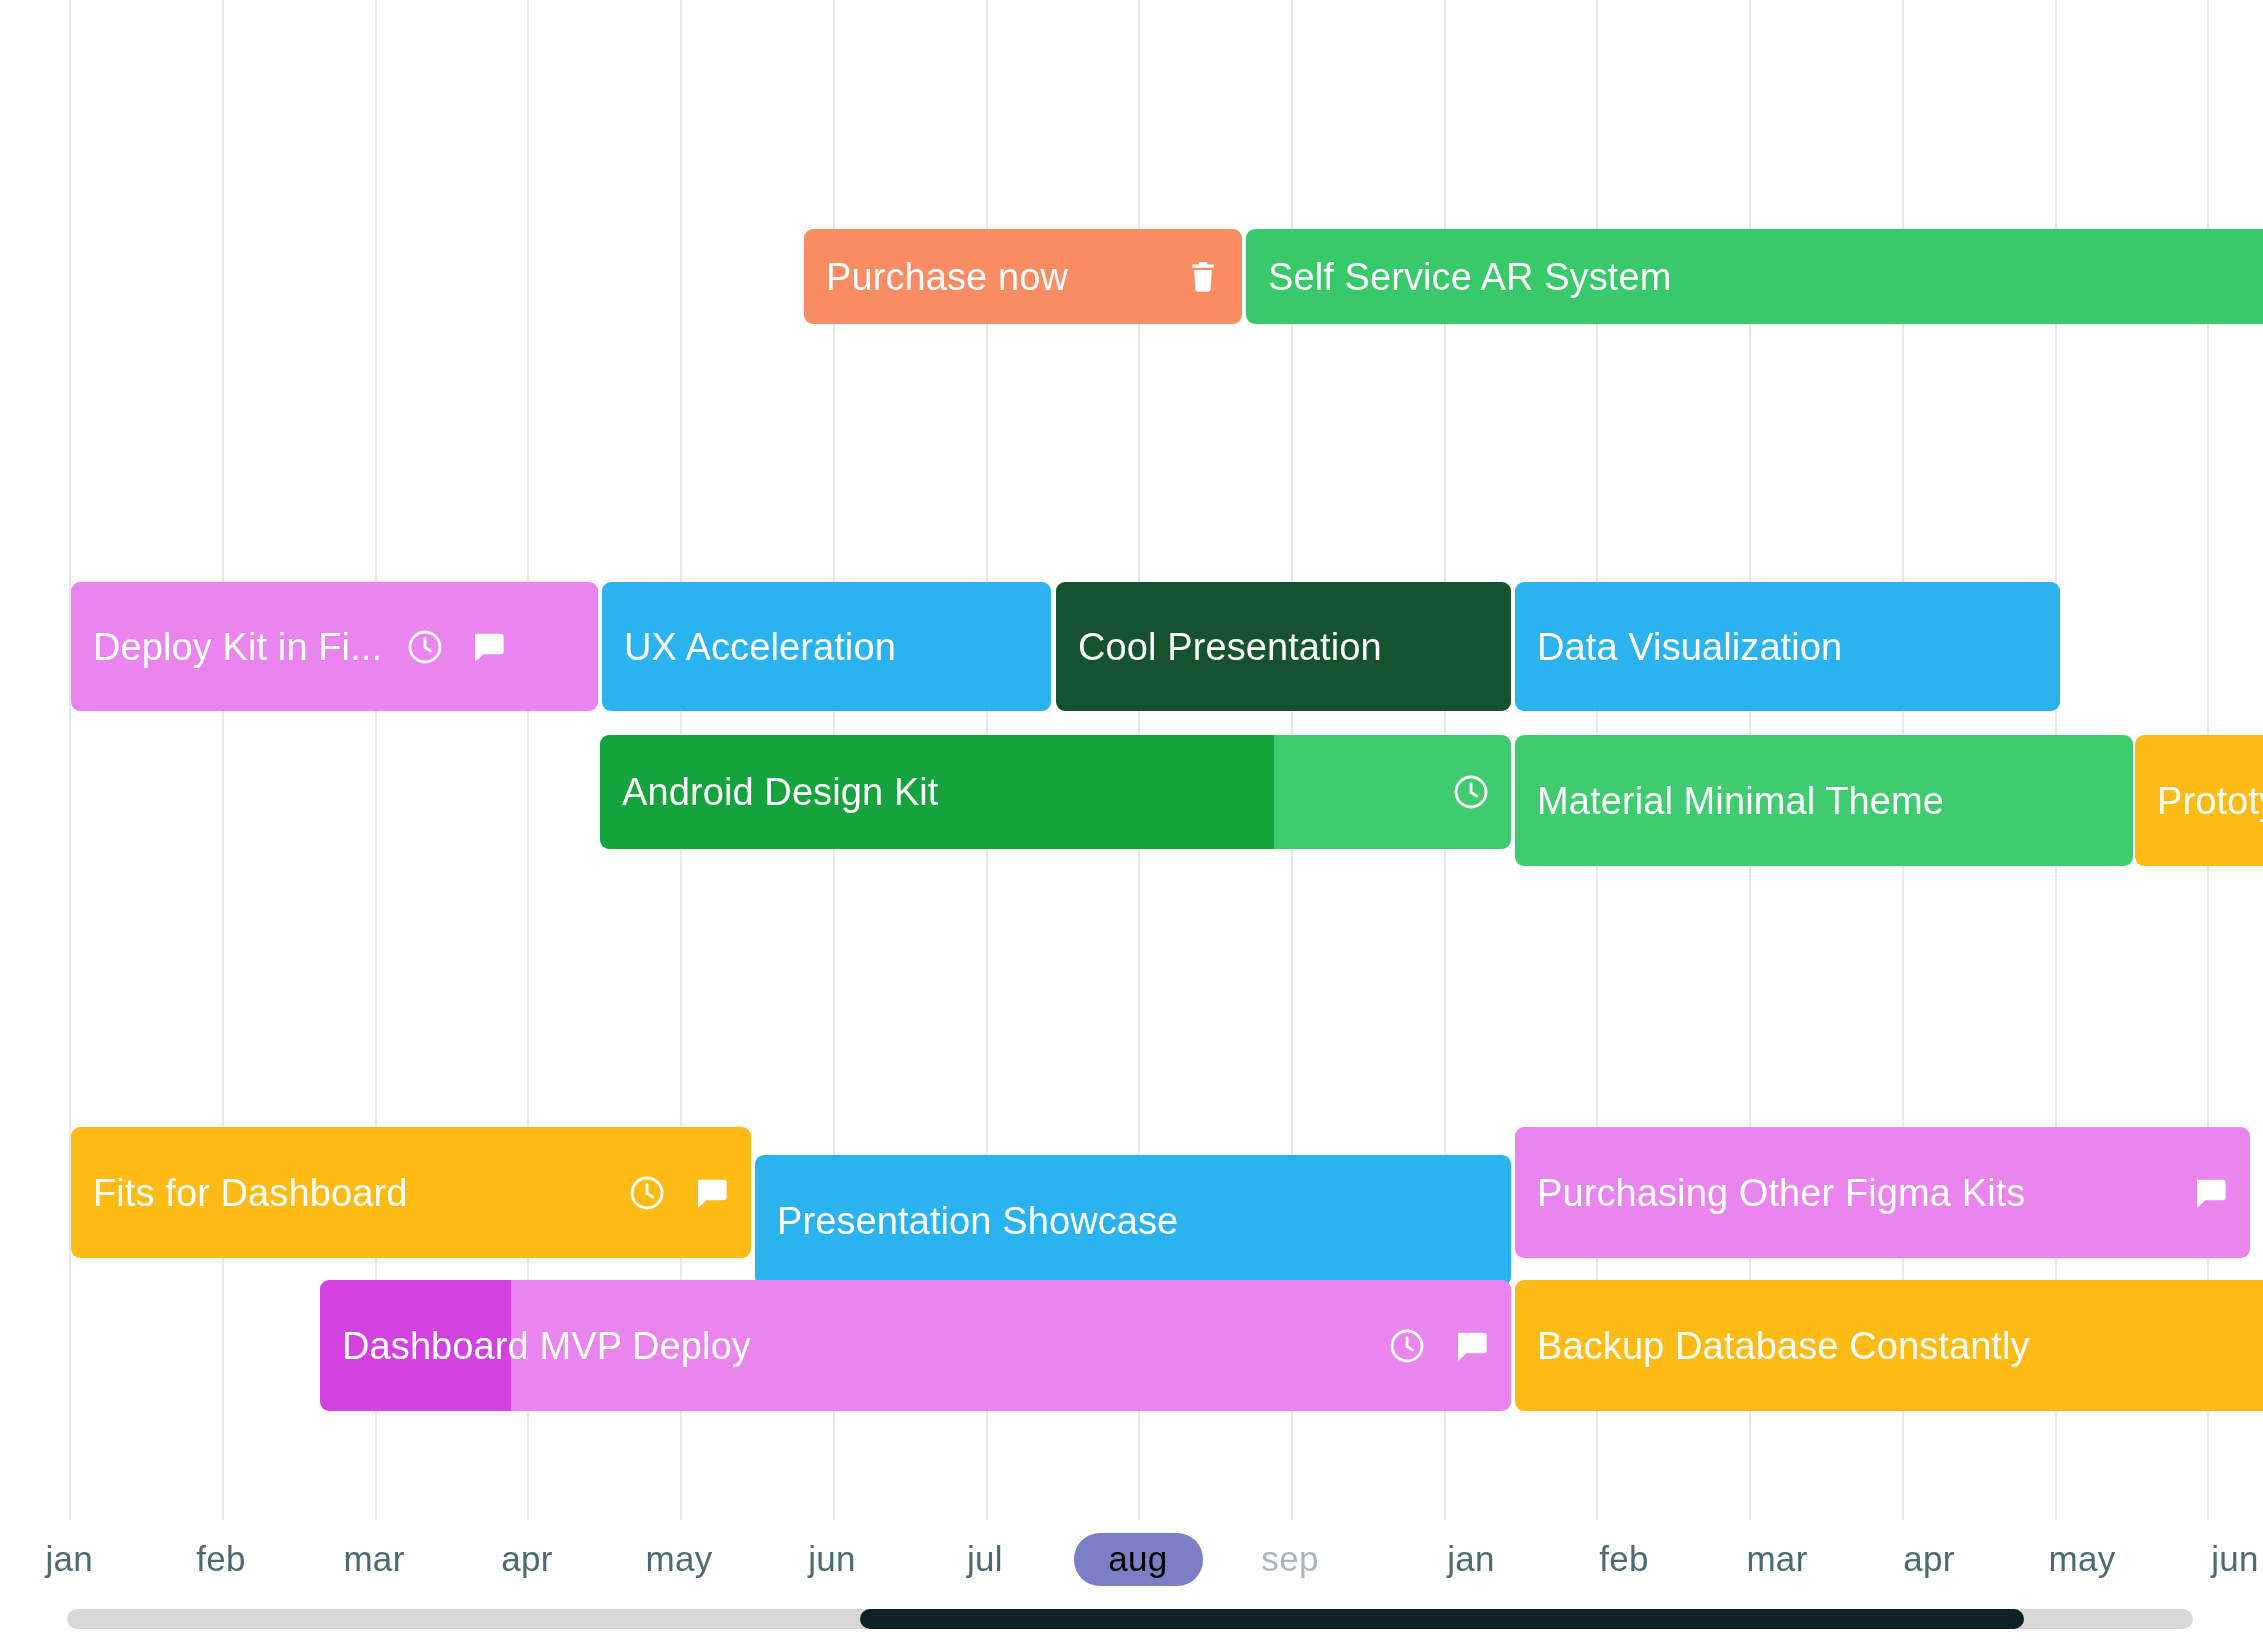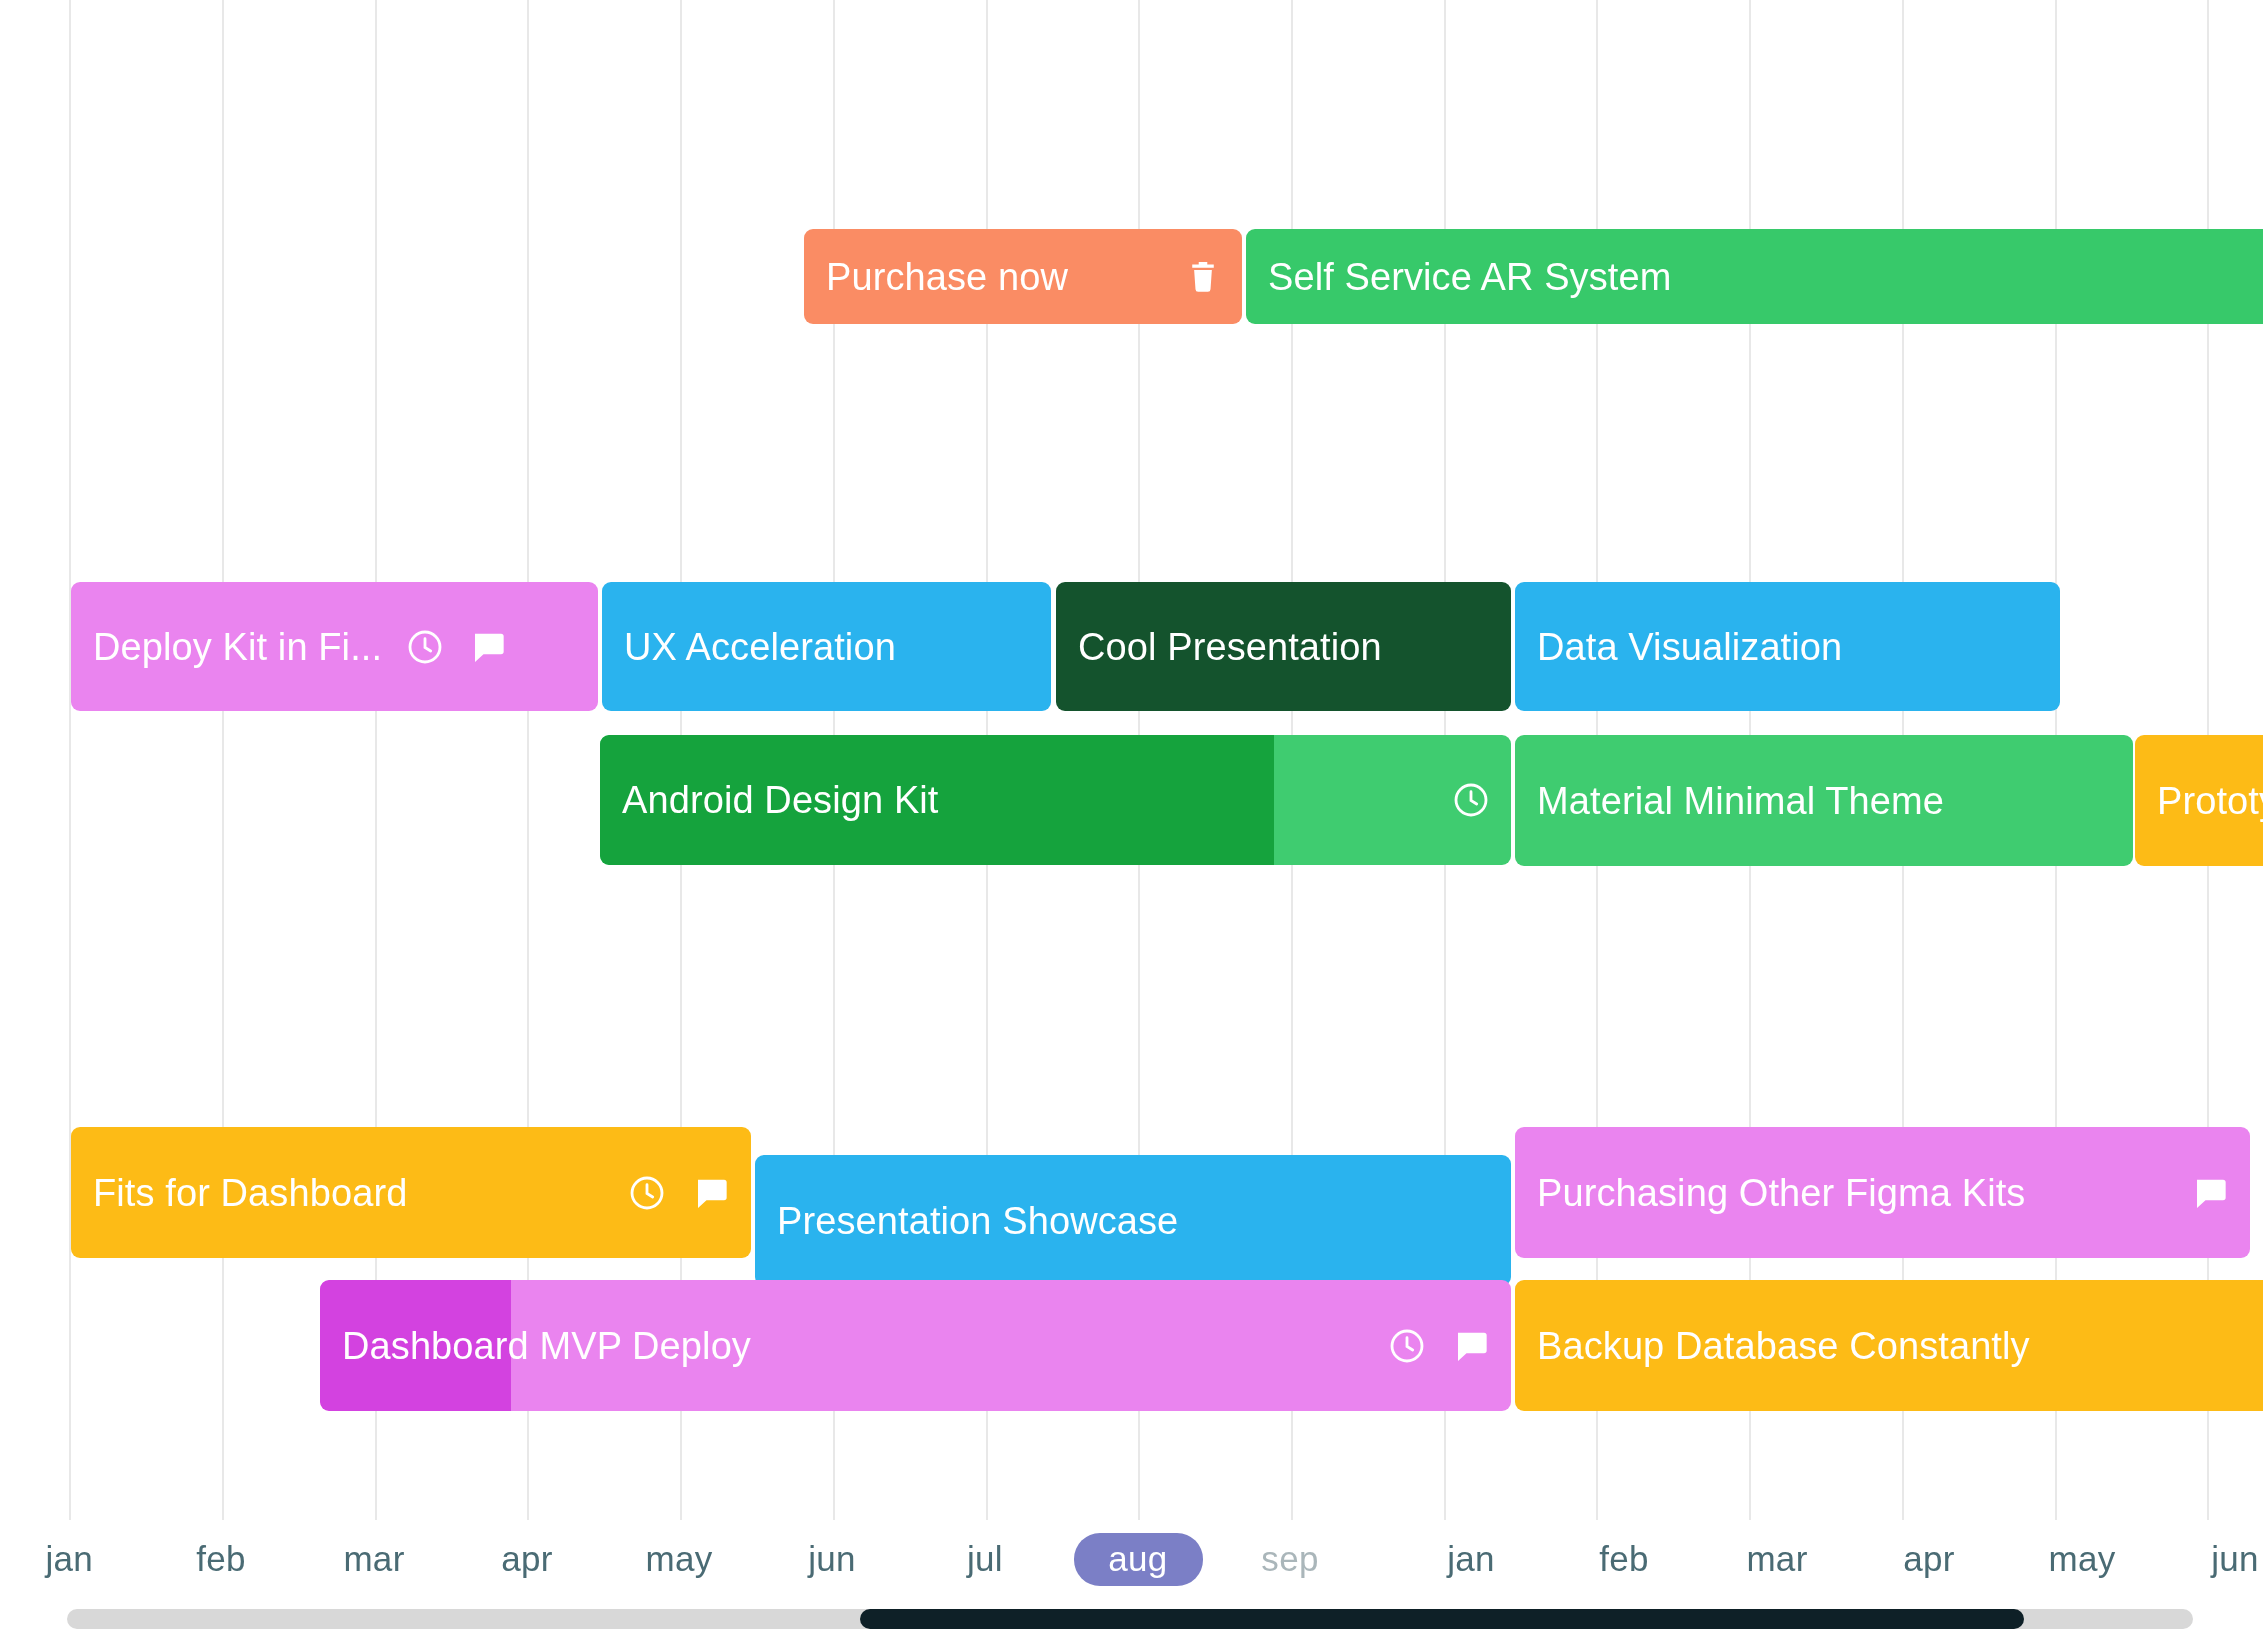--- a/index.html
+++ b/index.html
@@ -104,21 +104,21 @@
     height: 78px;
     display: flex;
     align-items: center;
     justify-content: center;
     font-size: 35px;
     color: #4a6b74;
     letter-spacing: 0.3px;
   }
   .month.dim { color: #aab6ba; }
   .month.active {
-    color: #ffffff;
+    color: #000000;
   }
   .month .pill {
     display: flex;
     align-items: center;
     justify-content: center;
     width: 129px;
     height: 53px;
     border-radius: 26px;
   }
 
@@ -214,21 +214,21 @@
             <span class="bar-label">Cool Presentation</span>
           </div>
         </div>
         <div class="bar" style="left: 1515px; top: 582px; width: 545px; height: 129px; background: rgb(42, 179, 238); justify-content: flex-end;">
           <div class="bar-inner">
             <span class="bar-label">Data Visualization</span>
           </div>
         </div>
       </div>
       <div style="position: absolute; left: 0px; top: 0px; width: 2264px; height: 1520px;">
-        <div class="bar" style="left: 600px; top: 735px; width: 911px; height: 130px; background: rgb(63, 204, 112);">
+        <div class="bar" style="left: 600px; top: 735px; width: 911px; height: 114px; background: rgb(63, 204, 112);">
           <div class="bar-progress" style="width: 74%; background: rgb(21, 163, 61);"></div>
           <div class="bar-inner">
             <span class="bar-label">Android Design Kit</span>
             <span class="bar-icons push-right">
               <span class="bar-icon">
                 <svg width="40" height="40" viewBox="0 0 24 24" fill="none" stroke="#ffffff" stroke-width="1.7">
                   <circle cx="12" cy="12" r="9"></circle>
                   <path d="M12 7v5.3l3.4 2.1" stroke-linecap="round"></path>
                 </svg>
               </span>

